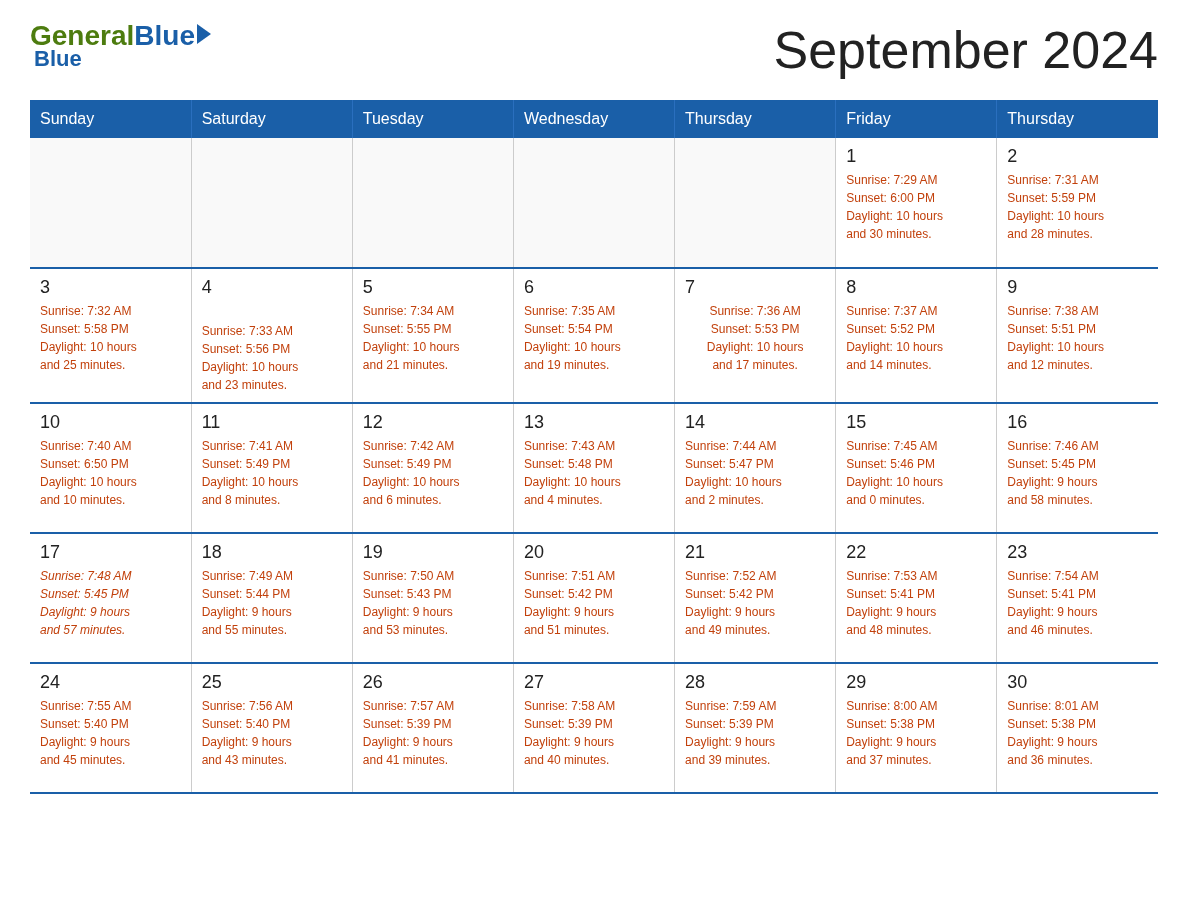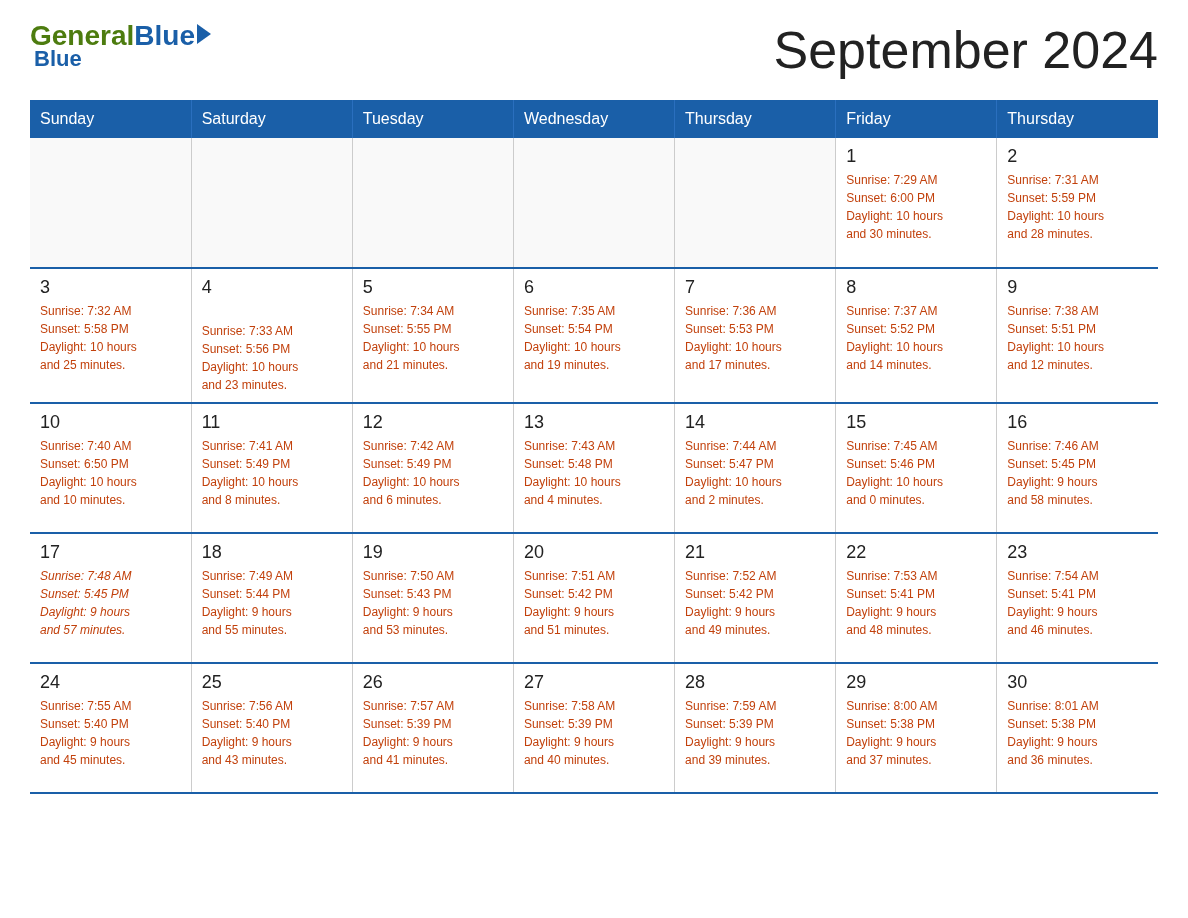--- a/index.html
+++ b/index.html
@@ -182,21 +182,21 @@
         </td>
         <td>
           <span class="day-number">6</span>
           <div class="day-info" style="white-space: pre-line;">Sunrise: 7:35 AM
 Sunset: 5:54 PM
 Daylight: 10 hours
 and 19 minutes.</div>
         </td>
         <td>
           <span class="day-number">7</span>
-          <div class="day-info" style="white-space: pre-line;">Sunrise: 7:36 AM
+          <div class="day-info" style="white-space: pre-line; text-align: center;">Sunrise: 7:36 AM
 Sunset: 5:53 PM
 Daylight: 10 hours
 and 17 minutes.</div>
         </td>
         <td>
           <span class="day-number">8</span>
           <div class="day-info" style="white-space: pre-line;">Sunrise: 7:37 AM
 Sunset: 5:52 PM
 Daylight: 10 hours
 and 14 minutes.</div>

